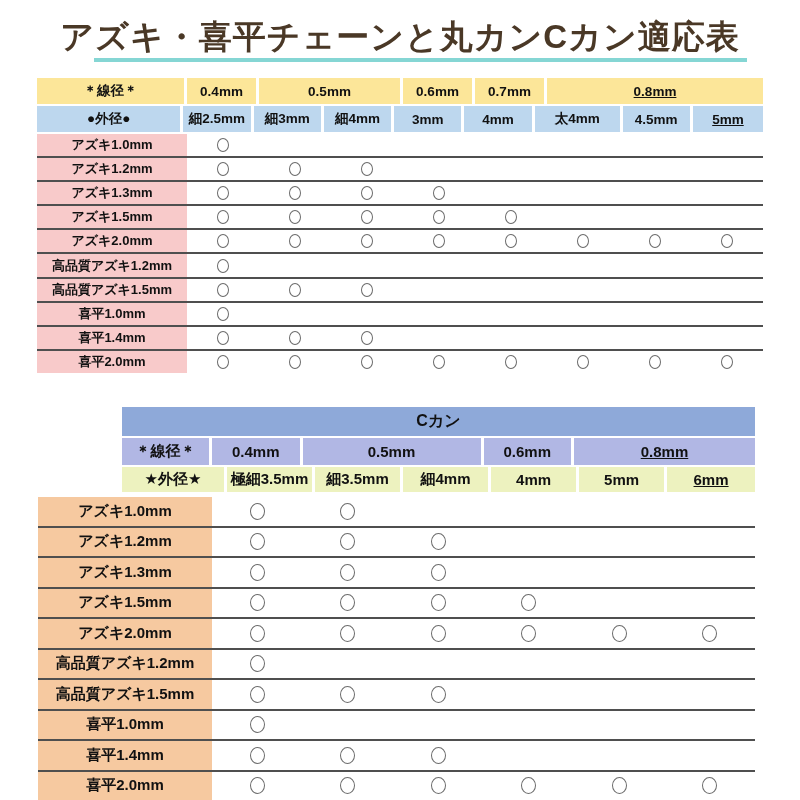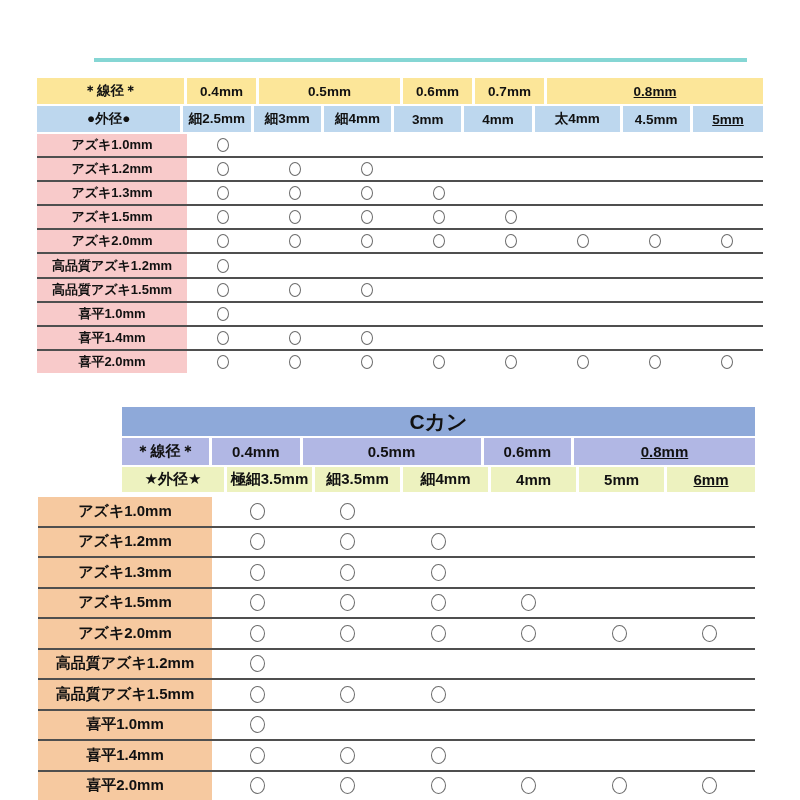--- a/index.html
+++ b/index.html
@@ -36,34 +36,37 @@
   
   .maru{left:37px;top:78px;width:726px;}
   .maru .t-title{height:25px;font-size:17px;background:var(--maru-title-bg);}
   .wire1 .hcell{background:var(--maru-wire-bg);}
   .outer1 .hcell{background:var(--maru-outer-bg);}
   .tbody1{display:flex;flex-direction:column;height:239px;}
   .tbody1 .brow{flex:1;}
 
   
   .ckan-head{left:122px;top:407px;width:633px;}
-  .ckan-head .t-title{height:29px;font-size:21px;background:var(--c-title-bg);}
+  .ckan-head .t-title{height:29px;font-size:16px;background:var(--c-title-bg);}
   .wire2{height:27px;}
   .wire2 .hcell{background:var(--c-wire-bg);}
   .outer2{height:25px;}
   .outer2 .hcell{background:var(--c-outer-bg);}
   .ckan-body{left:38px;top:497px;width:717px;height:303px;}
   .tbody2{display:flex;flex-direction:column;height:100%;}
   .tbody2 .brow{flex:1;}
 </style>
 </head>
 <body>
 
 <div class="page">
 
+  <div class="title-wrap">
+    <div class="page-title">アズキ・喜平チェーンと丸カンCカン適応表</div>
+  </div>
   <div class="title-underline"></div>
 
   <section class="tbl maru">
     <div class="hrow wire1" id="wire1">
       <div class="hcell h1" style="width:150px">＊線径＊</div>
     <div class="hcell h1" style="width: 72px;">0.4mm</div>
         <div class="hcell h1" style="width: 144px;">0.5mm</div>
         <div class="hcell h1" style="width: 72px;">0.6mm</div>
         <div class="hcell h1" style="width: 72px;">0.7mm</div>
         <div class="hcell h1" style="width: 216px;">0.8mm</div>

